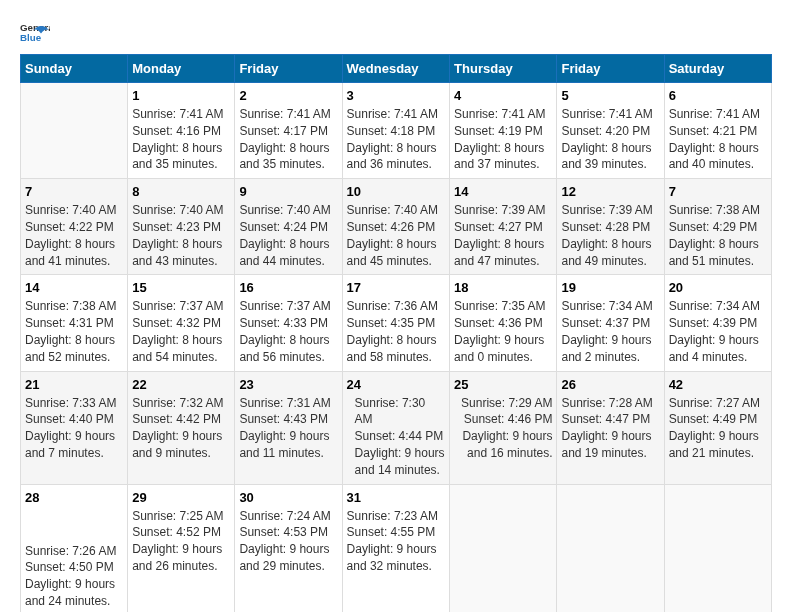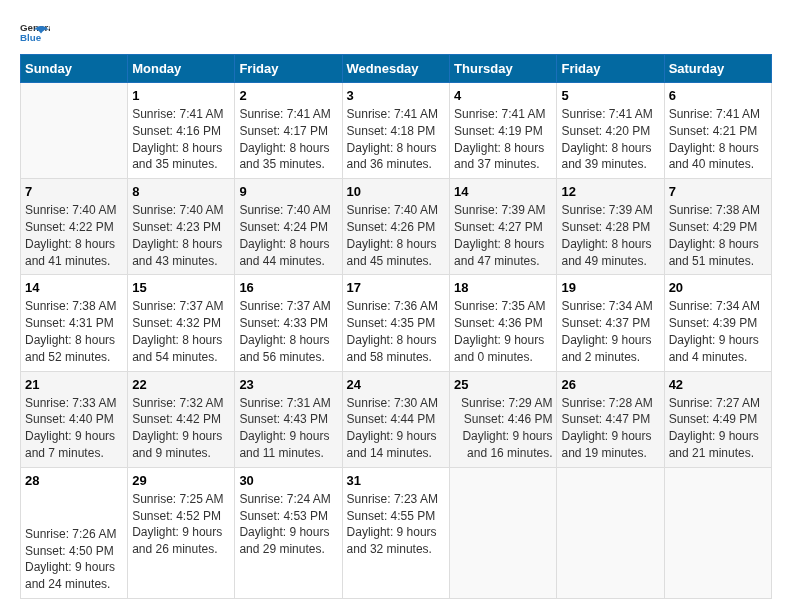--- a/index.html
+++ b/index.html
@@ -272,21 +272,21 @@
         </td>
         <td>
           <span class="day-number">23</span>
           <div class="day-info" style="white-space: pre-line;">Sunrise: 7:31 AM
 Sunset: 4:43 PM
 Daylight: 9 hours
 and 11 minutes.</div>
         </td>
         <td>
           <span class="day-number">24</span>
-          <div class="day-info" style="white-space: pre-line;">Sunrise: 7:30 AM
+          <div class="day-info" style="white-space: pre-line; margin-left: 8px;">Sunrise: 7:30 AM
 Sunset: 4:44 PM
 Daylight: 9 hours
 and 14 minutes.</div>
         </td>
         <td>
           <span class="day-number">25</span>
           <div class="day-info" style="white-space: pre-line; text-align: right;">Sunrise: 7:29 AM
 Sunset: 4:46 PM
 Daylight: 9 hours
 and 16 minutes.</div>

